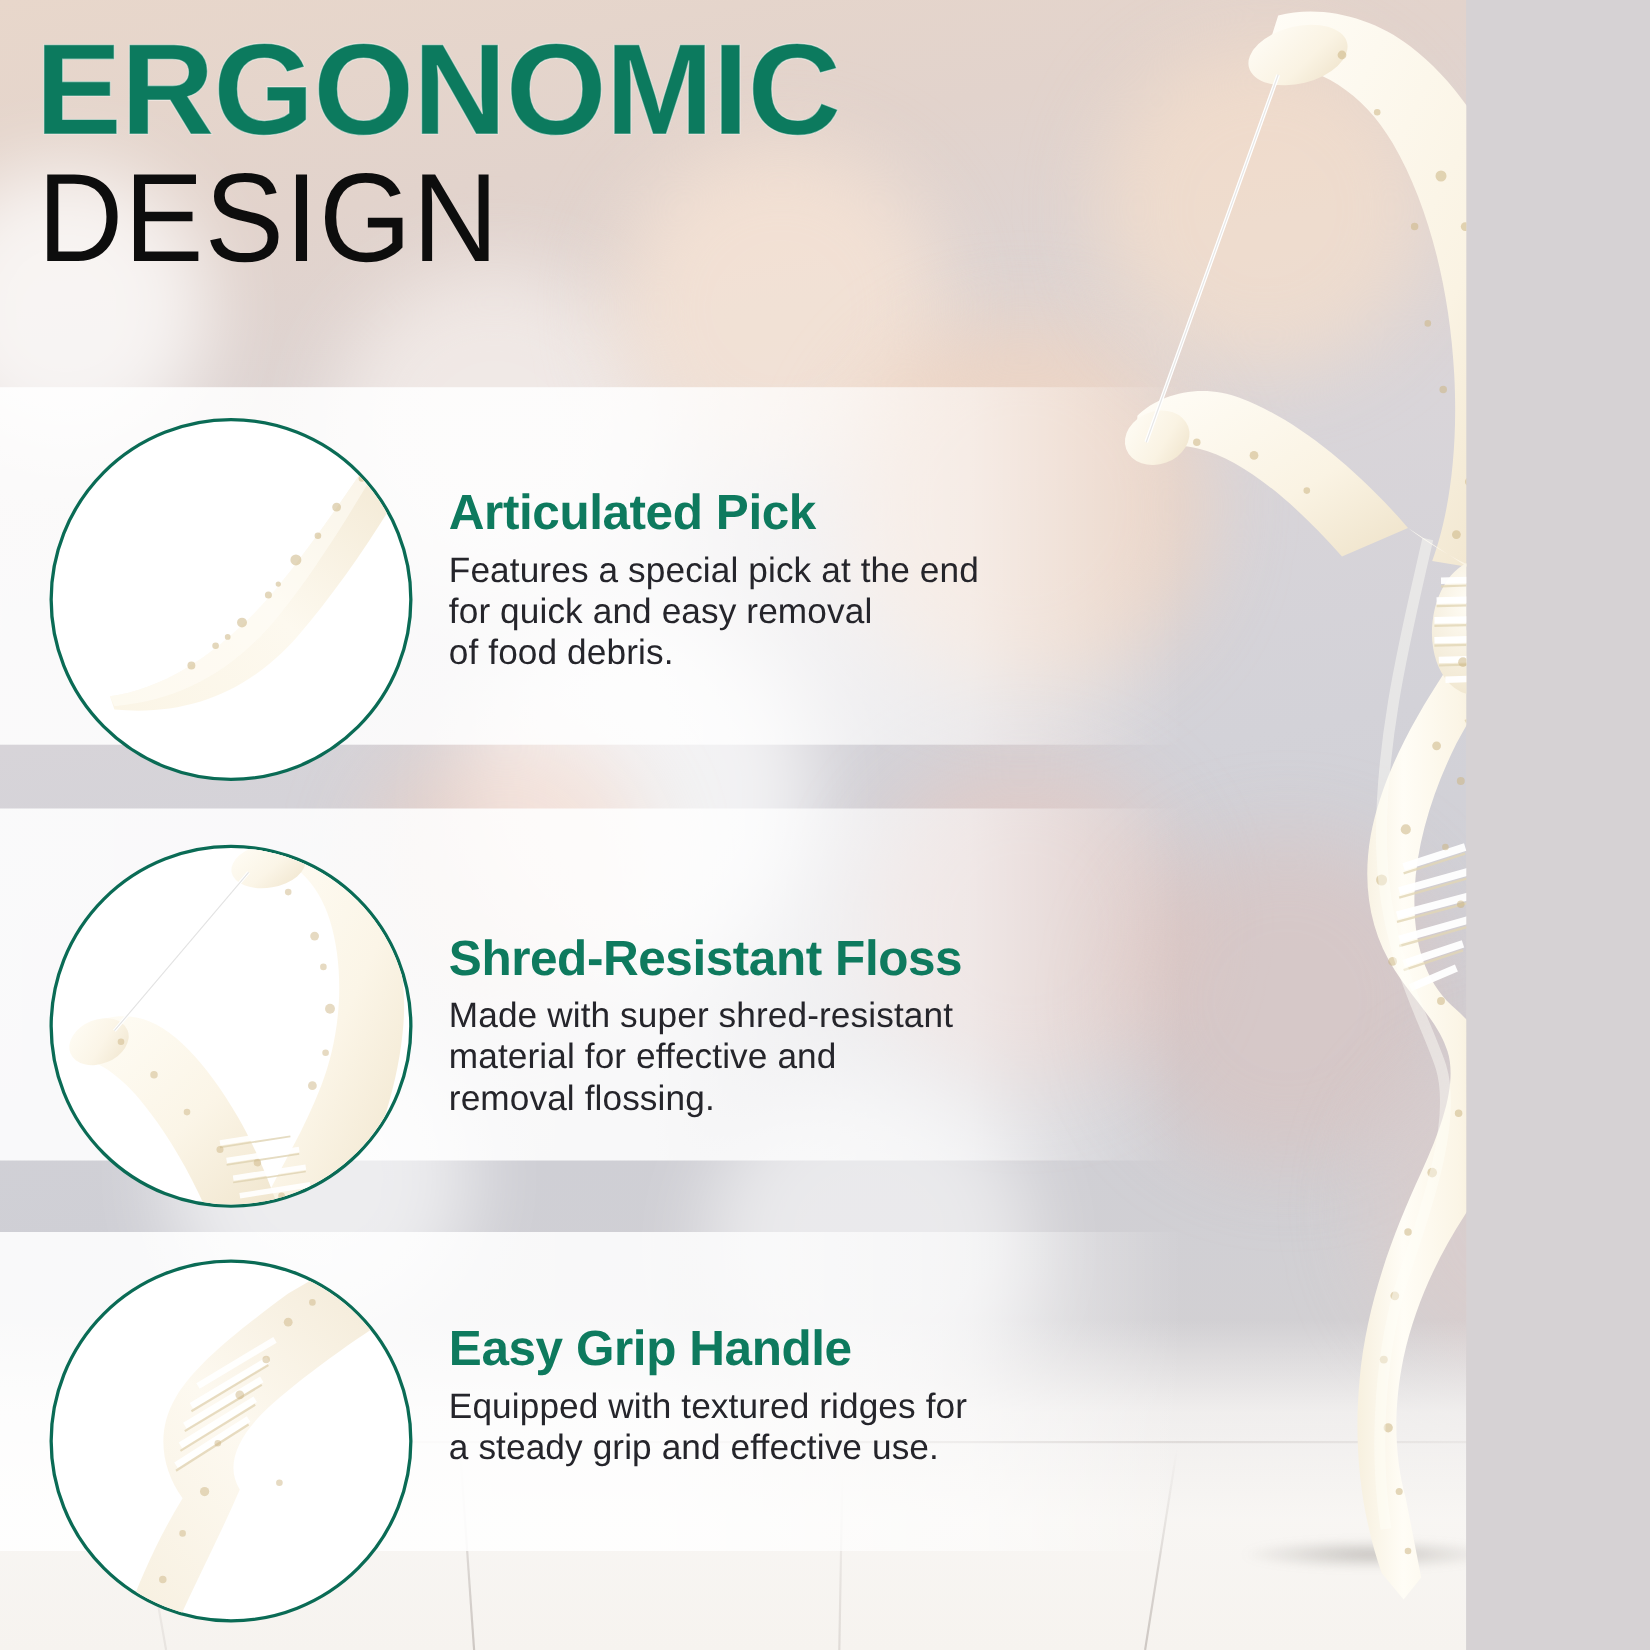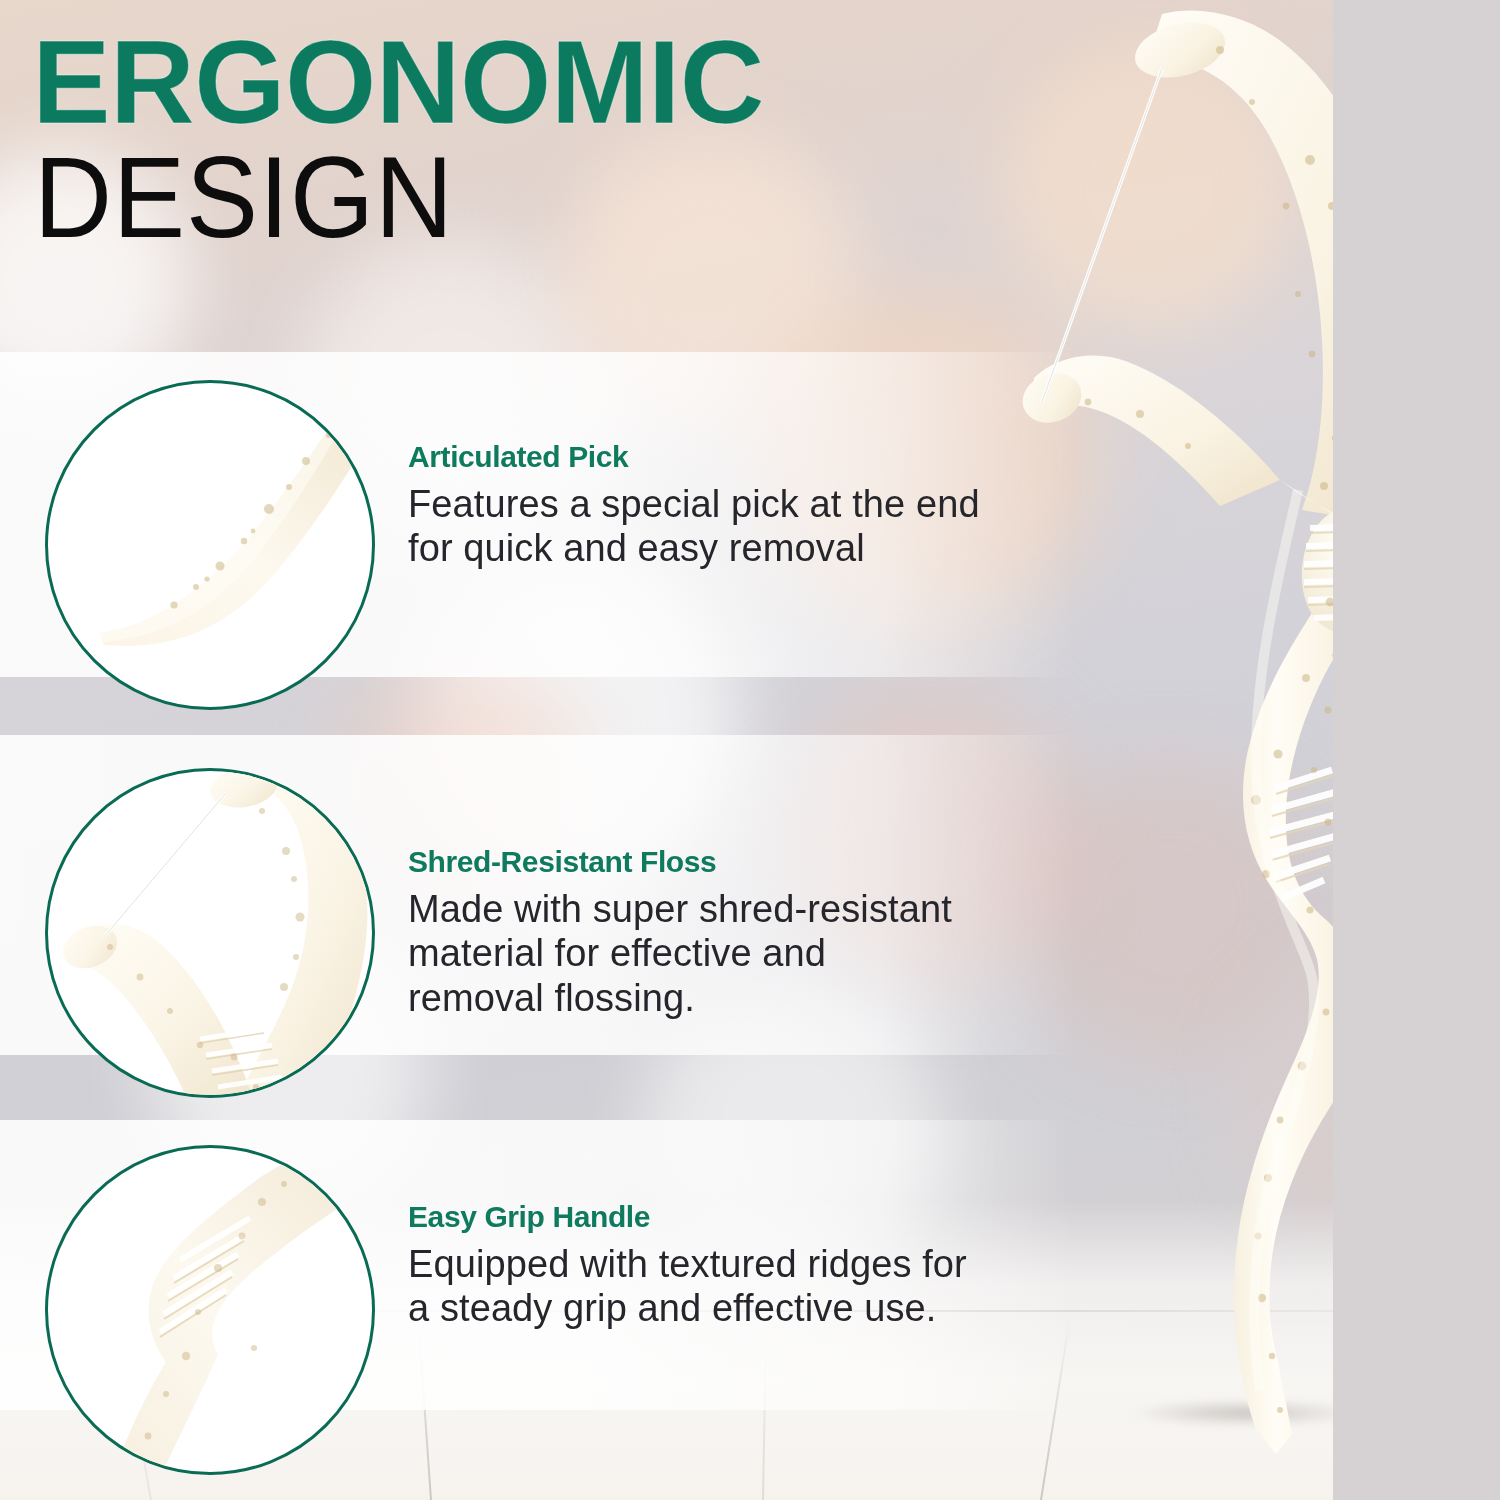--- a/index.html
+++ b/index.html
@@ -57,24 +57,24 @@
     border:3px solid #0a6b55;
     background:#ffffff;
     overflow:hidden;
     box-sizing:border-box;
   }
   .circle-inner{position:absolute;inset:0;}
 
   
   .feature{position:absolute;}
   .f-head{
-    font-size:30px;font-weight:bold;color:#0e7a5e;margin:0 0 8px 0;letter-spacing:-.4px;
+    font-size:45px;font-weight:bold;color:#0e7a5e;margin:0 0 8px 0;letter-spacing:-.4px;
   }
   .f-body{
-    font-size:38px;font-weight:300;color:#25252b;margin:0;line-height:1.17;
+    font-size:32px;font-weight:300;color:#25252b;margin:0;line-height:1.17;
     letter-spacing:.1px;
   }
   .f-body span{display:block;}
 
   
   #product{position:absolute;left:980px;top:10px;width:500px;height:1460px;}
   .pshadow{
     position:absolute;left:150px;top:1390px;width:230px;height:26px;border-radius:50%;
     background:radial-gradient(ellipse at center, rgba(110,105,100,.35) 0%, rgba(110,105,100,0) 72%);
     filter:blur(4px);
@@ -236,20 +236,21 @@
         </g>
       </svg>
     </div>
   </div>
 
   <div class="feature" style="left:408px;top:440px;width:680px;">
     <div class="f-head">Articulated Pick</div>
     <div class="f-body">
       <span>Features a special pick at the end</span>
       <span>for quick and easy removal</span>
+      <span>of food debris.</span>
     </div>
   </div>
 
   <div class="feature" style="left:408px;top:833px;width:680px;margin-top:12px;">
     <div class="f-head">Shred-Resistant Floss</div>
     <div class="f-body">
       <span>Made with super shred-resistant</span>
       <span>material for effective and</span>
       <span>removal flossing.</span>
     </div>

